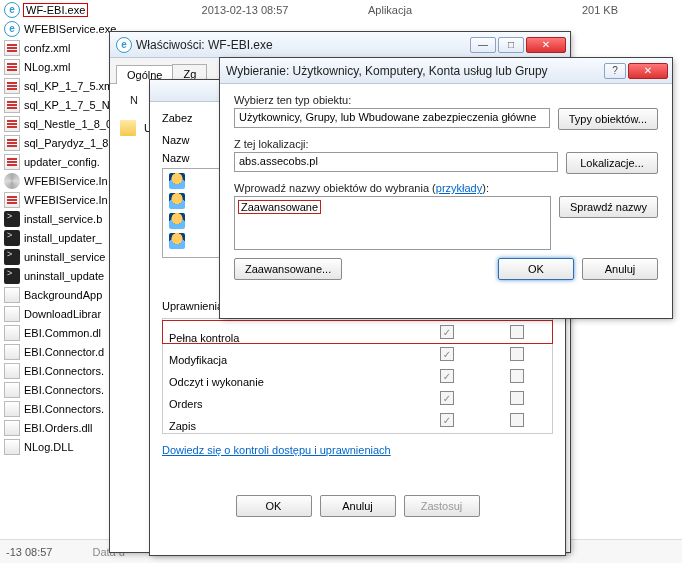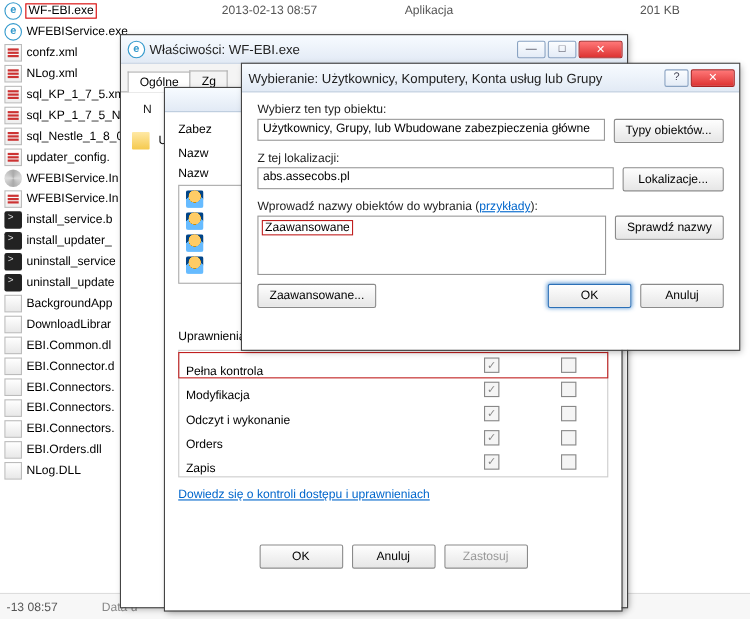--- a/index.html
+++ b/index.html
@@ -112,20 +112,24 @@
     <div class="file-row">
       <span class="icon16 ico-xml"></span>
       <span class="file-name-text">sql_KP_1_7_5_Ne</span>
     </div>
     <div class="file-row">
       <span class="icon16 ico-xml"></span>
       <span class="file-name-text">sql_Nestle_1_8_0</span>
     </div>
     <div class="file-row">
       <span class="icon16 ico-xml"></span>
+      <span class="file-name-text">sql_Parydyz_1_8</span>
+    </div>
+    <div class="file-row">
+      <span class="icon16 ico-xml"></span>
       <span class="file-name-text">updater_config.</span>
     </div>
     <div class="file-row">
       <span class="icon16 ico-cfg"></span>
       <span class="file-name-text">WFEBIService.In</span>
     </div>
     <div class="file-row">
       <span class="icon16 ico-xml"></span>
       <span class="file-name-text">WFEBIService.In</span>
     </div>

